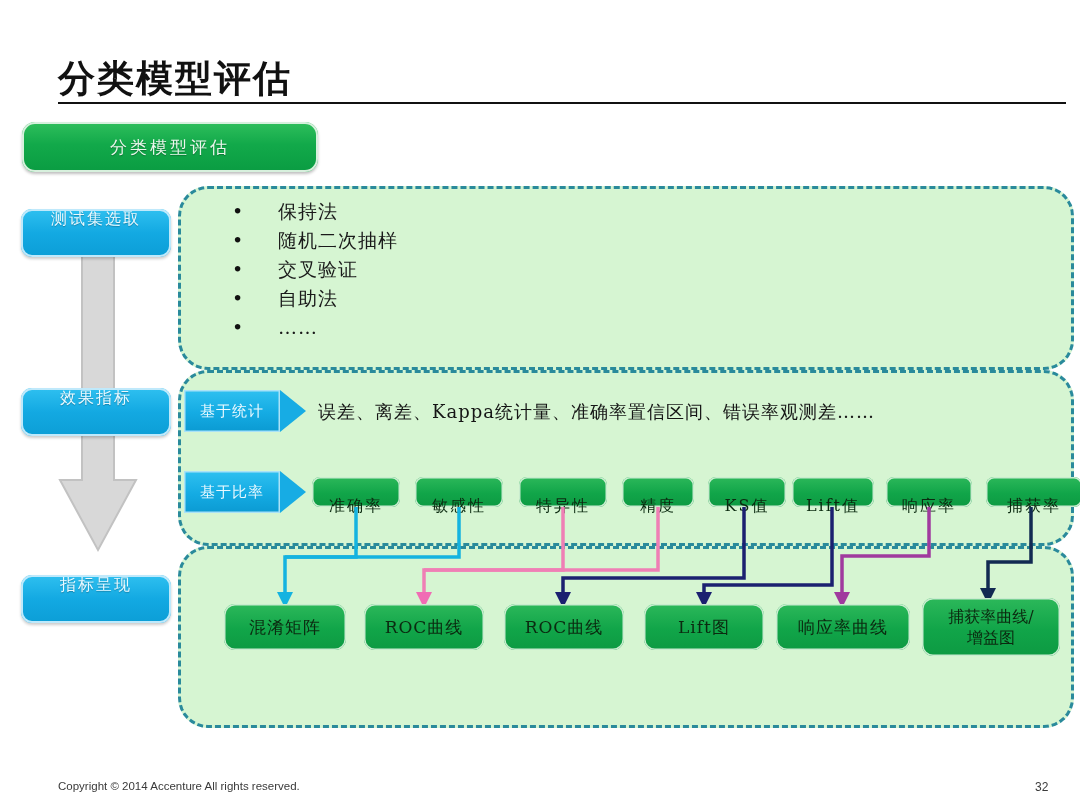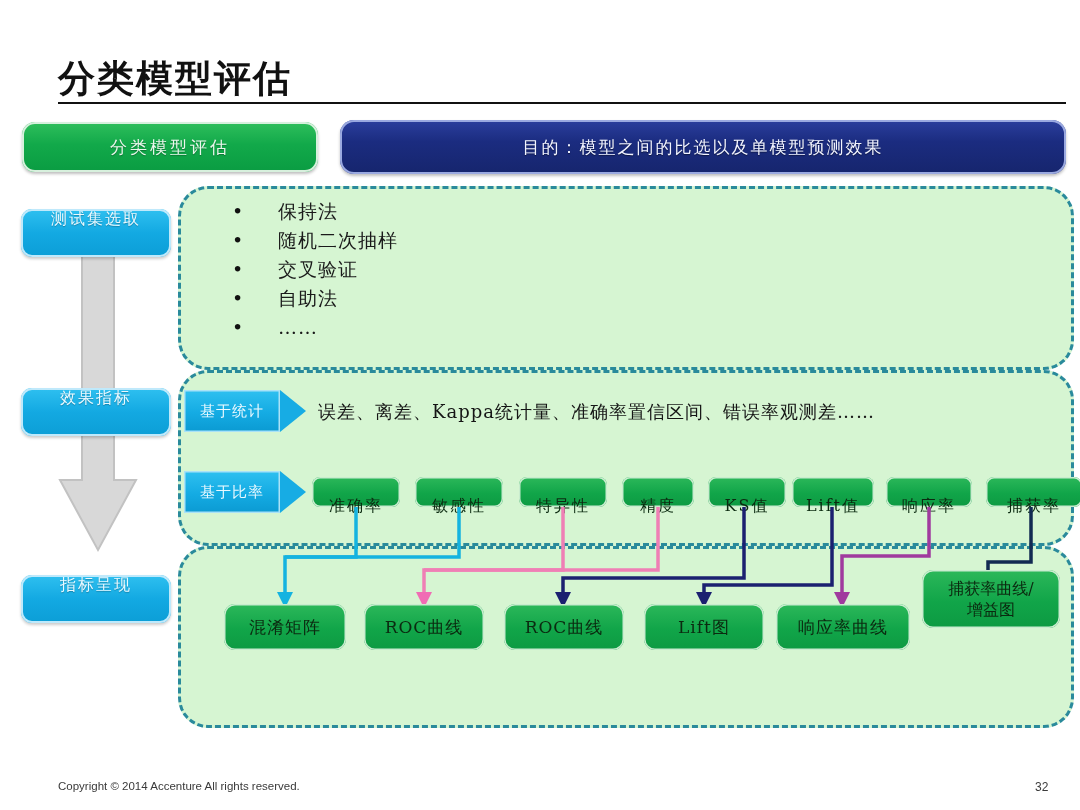--- a/index.html
+++ b/index.html
@@ -157,23 +157,20 @@
 <body>
 
 <div class="slide">
 
   <div class="title">分类模型评估</div>
   <div class="title-rule"></div>
 
   <div class="pill-green">
     <span>分类模型评估</span>
   </div>
-  <div class="pill-blue">
-    <span>目的：模型之间的比选以及单模型预测效果</span>
-  </div>
 
   <svg class="gray-arrow" viewBox="0 0 80 300" preserveAspectRatio="none">
     <polygon points="24,0 56,0 56,225 78,225 40,295 2,225 24,225" fill="#d8d8d8" stroke="#c2c2c2" stroke-width="2"></polygon>
   </svg>
 
   <div class="stage" id="stage0">
     <span>测试集选取</span>
   </div>
   <div class="stage" id="stage1">
     <span>效果指标</span>
@@ -279,20 +276,20 @@
     </div>
   <div class="output" style="left:504px;top:604px;width:120px;">
       <span>ROC曲线</span>
     </div>
   <div class="output" style="left:644px;top:604px;width:120px;">
       <span>Lift图</span>
     </div>
   <div class="output" style="left:776px;top:604px;width:134px;">
       <span>响应率曲线</span>
     </div>
-  <div class="output two" style="left:922px;top:570px;width:138px;height:58px;">
+  <div class="output two" style="left:922px;top:598px;width:138px;height:58px;">
       <span id="cap-out">捕获率曲线/<br>增益图</span>
     </div>
 
   <div class="footer-copy">Copyright © 2014  Accenture  All rights reserved.</div>
   <div class="footer-page">32</div>
 
 </div>
 
 </body></html>

